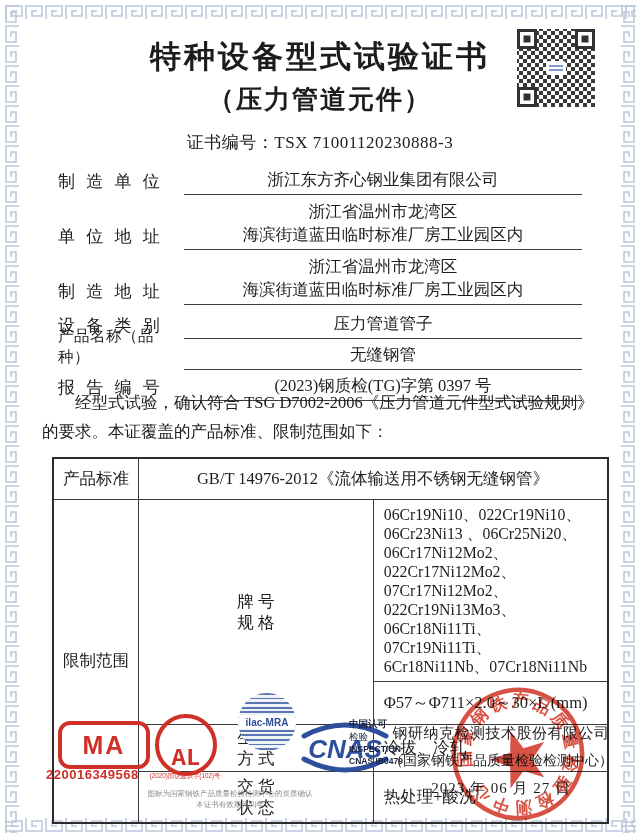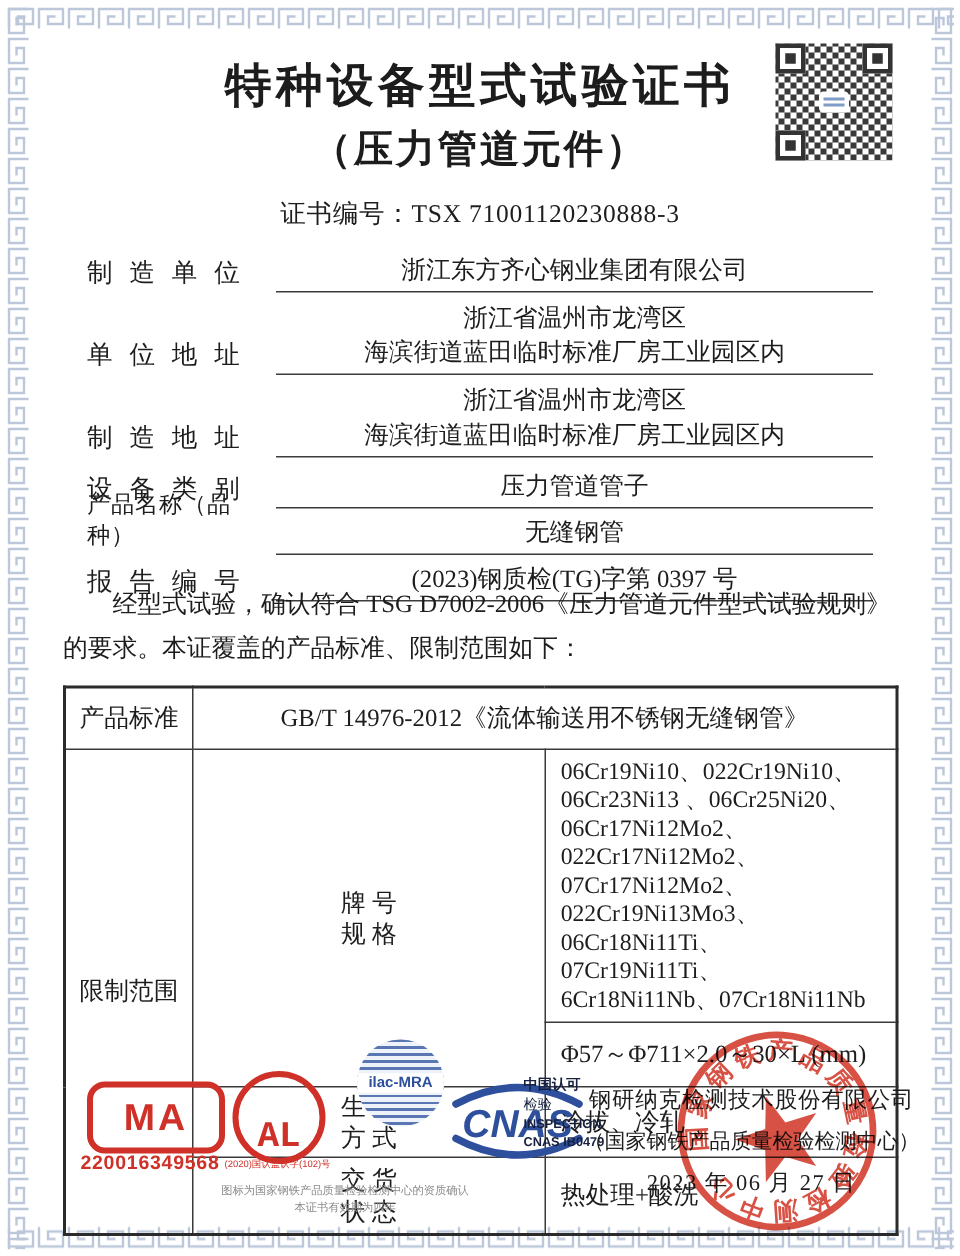--- a/index.html
+++ b/index.html
@@ -28,36 +28,36 @@
   .form-row .lbl{width:126px;flex:none;font-size:17px;color:#1d1d1d;word-spacing:7px;padding-bottom:2px;}
   .form-row .lbl.tight{font-size:15.5px;word-spacing:0;letter-spacing:0.5px;}
   .form-row .val{flex:1;text-align:center;font-size:16.5px;color:#1d1d1d;
     border-bottom:1.2px solid #3c3c3c;padding-bottom:3px;}
   .above-line{margin-left:126px;text-align:center;font-size:16.5px;color:#1d1d1d;
     padding:6px 0 0 0;height:22px;}
   .h32{height:32px}.h26{height:27px}.h33{height:34px}.h31{height:31px}
   .statement{left:42px;top:388px;width:557px;font-size:16.5px;line-height:29px;
     text-indent:2em;color:#1d1d1d;}
   
-  .tblwrap{left:42px;top:457px;width:557px;}
+  .tblwrap{left:52px;top:457px;width:557px;}
   table.cert{border-collapse:collapse;width:557px;table-layout:fixed;}
   table.cert td{border:1px solid #3a3a3a;color:#1d1d1d;font-size:16.5px;vertical-align:middle;}
   table.cert{border:2px solid #2b2b2b;}
   td.c1{width:82px;text-align:center;}
   td.c2{width:52px;text-align:center;font-size:16px;line-height:21px;}
   td.cv{padding:5px 10px;}
   td.std{text-align:center;height:38px;}
   .grades div{line-height:19px;font-size:15.8px;}
   td.dim{height:32px;}
   td.prod{height:36px;}
   td.del{height:40px;margin-left:22px;}
   .cma-box{left:58px;top:721px;width:84px;height:40px;border:4px solid #cf3028;border-radius:12px;
     display:flex;align-items:center;justify-content:center;
     font-family:"Liberation Sans",sans-serif;font-weight:bold;font-size:25px;color:#cf3028;letter-spacing:2px;}
-  .cma-num{left:46px;top:767px;width:108px;text-align:center;
+  .cma-num{left:46px;top:767px;width:108px;
     font-family:"Liberation Sans",sans-serif;font-weight:bold;font-size:13px;color:#cf3028;letter-spacing:0.5px;}
   .cal-circle{left:155px;top:714px;width:54px;height:54px;border:4px solid #cf3028;border-radius:50%;
     display:flex;align-items:flex-end;justify-content:center;
     font-weight:bold;font-size:24px;color:#cf3028;font-family:Liberation Mono, monospace;}
   .cal-cap{left:138px;top:772px;width:94px;text-align:center;font-size:6.3px;color:#cf3028;
     font-family:"Liberation Sans",sans-serif;}
   .ilac{left:238px;top:693px;width:58px;height:58px;border-radius:50%;overflow:hidden;
     background:repeating-linear-gradient(180deg,#5a77b3 0 1.8px,#eef2f9 1.8px 4.6px);}
   .ilac-band{position:absolute;left:0;top:50%;transform:translateY(-50%);width:100%;
     background:#ffffff;text-align:center;font-family:"Liberation Sans",sans-serif;

